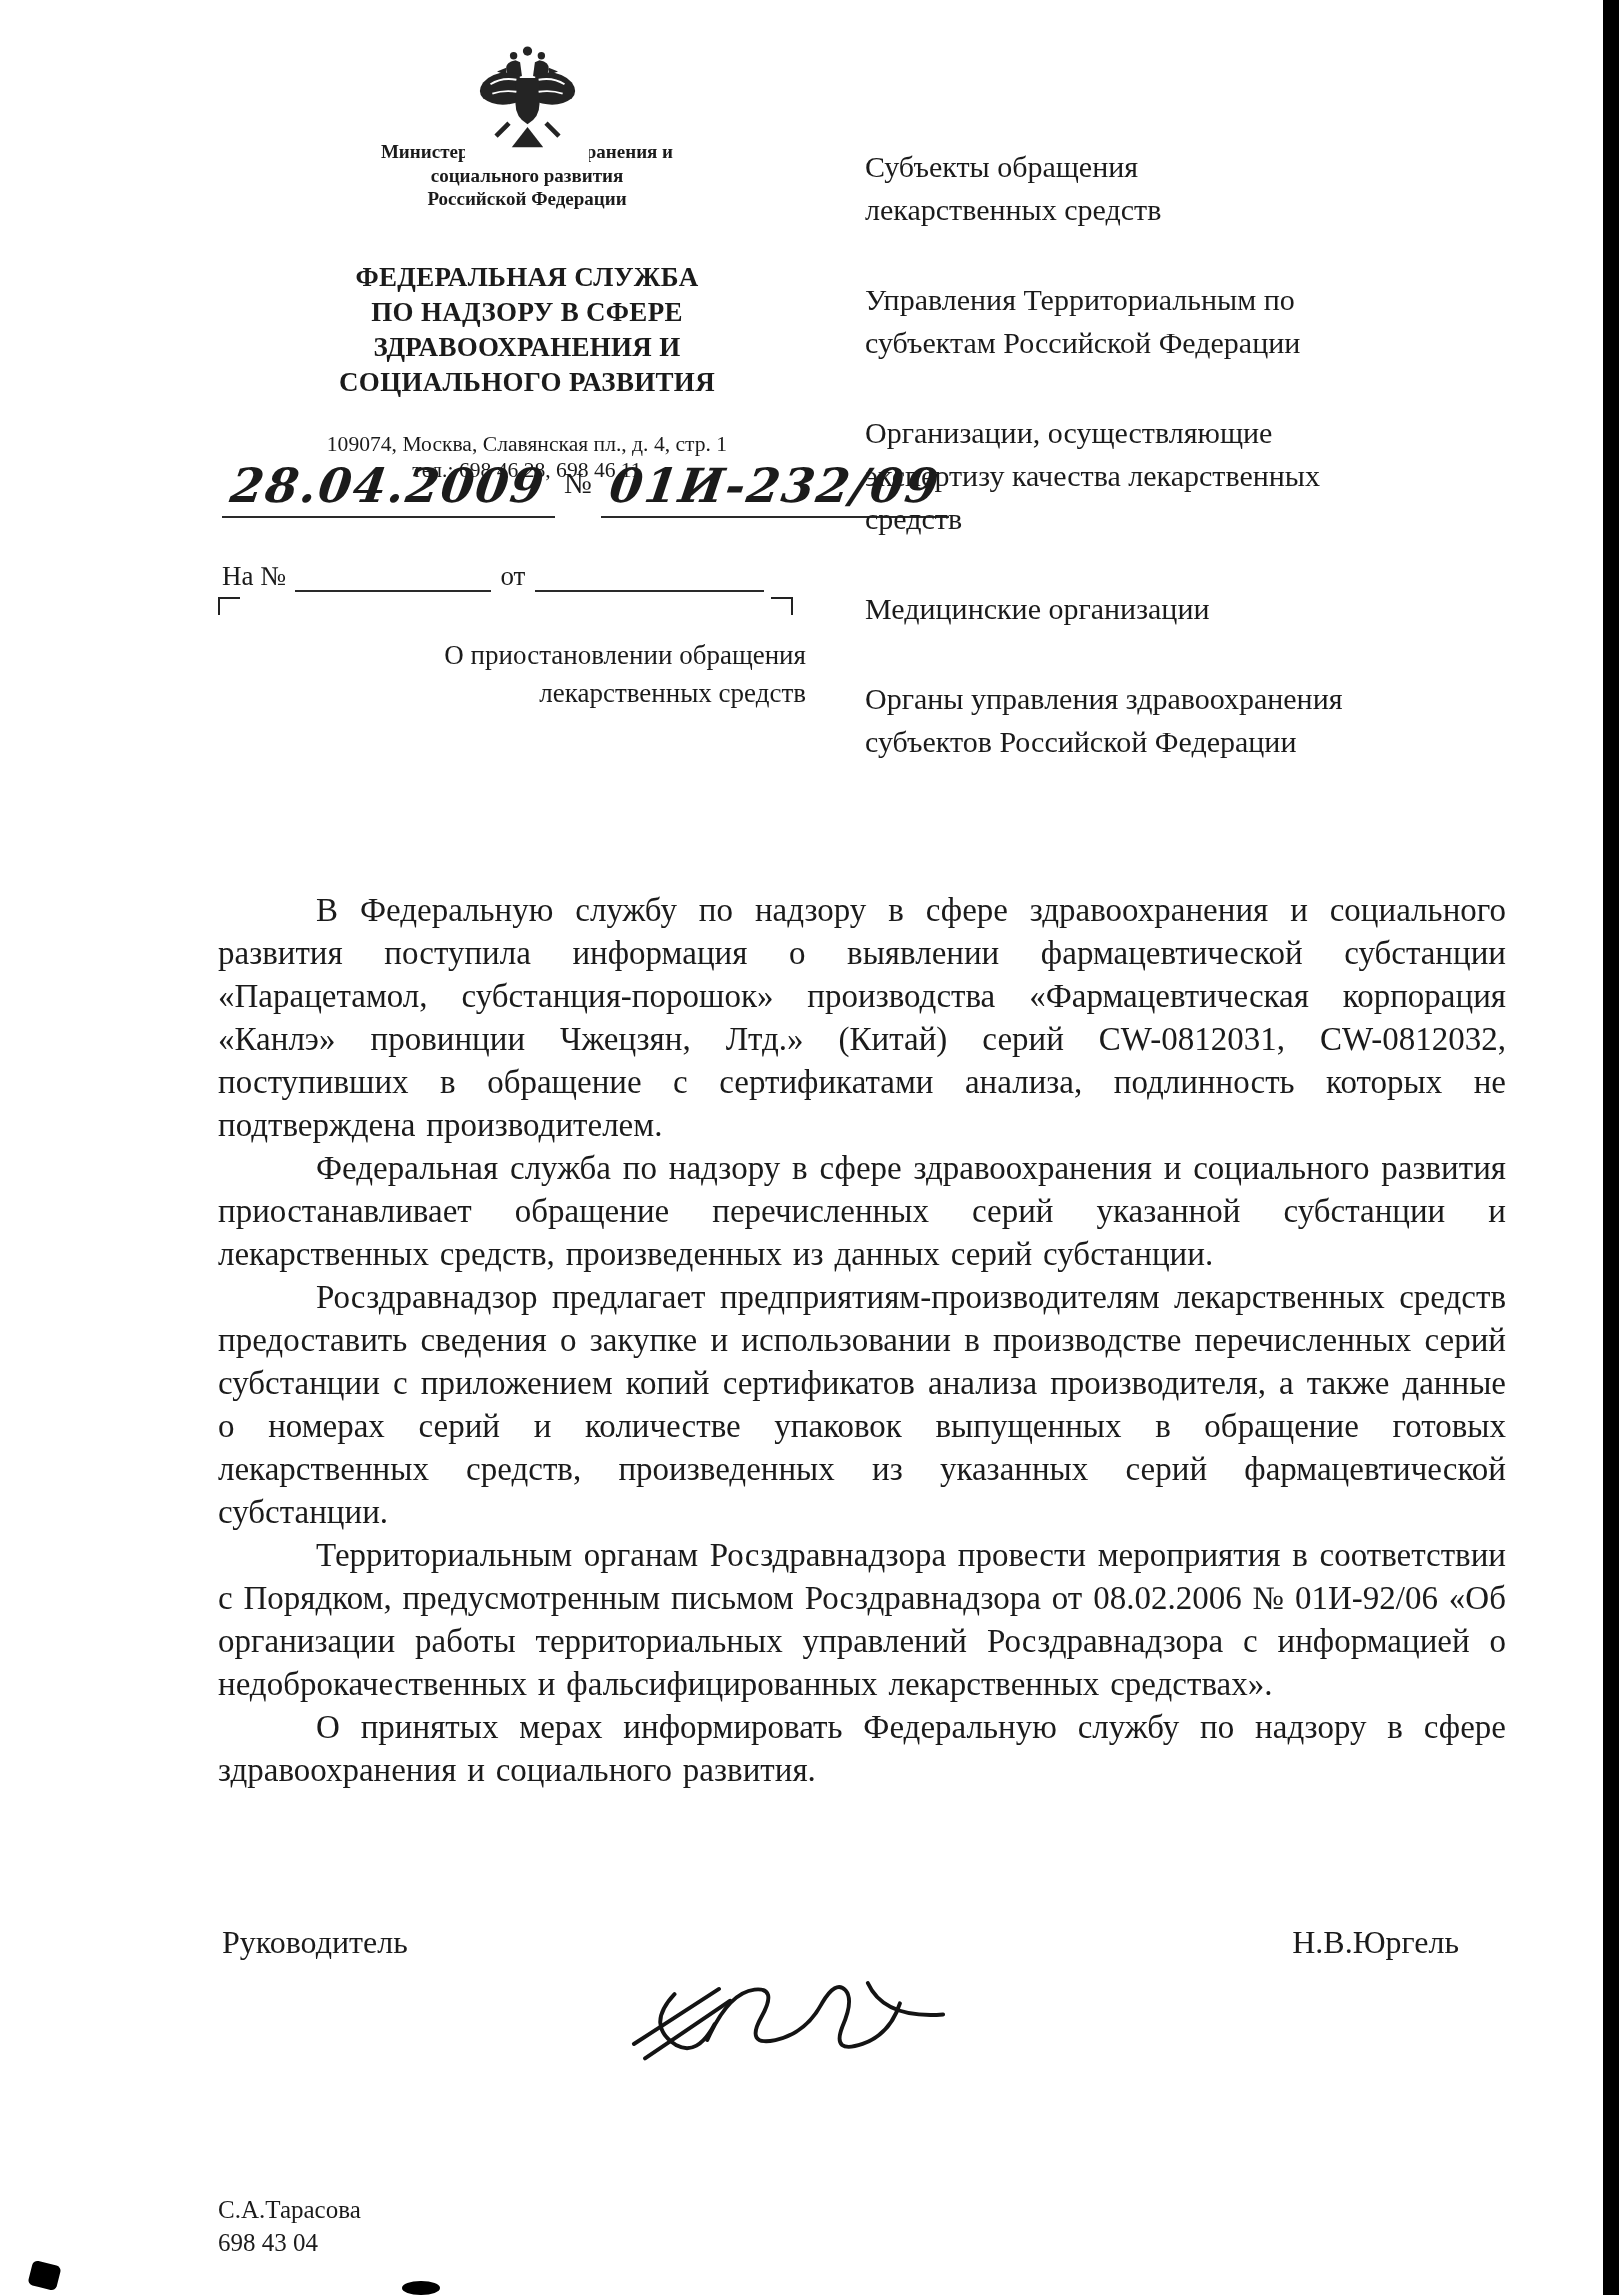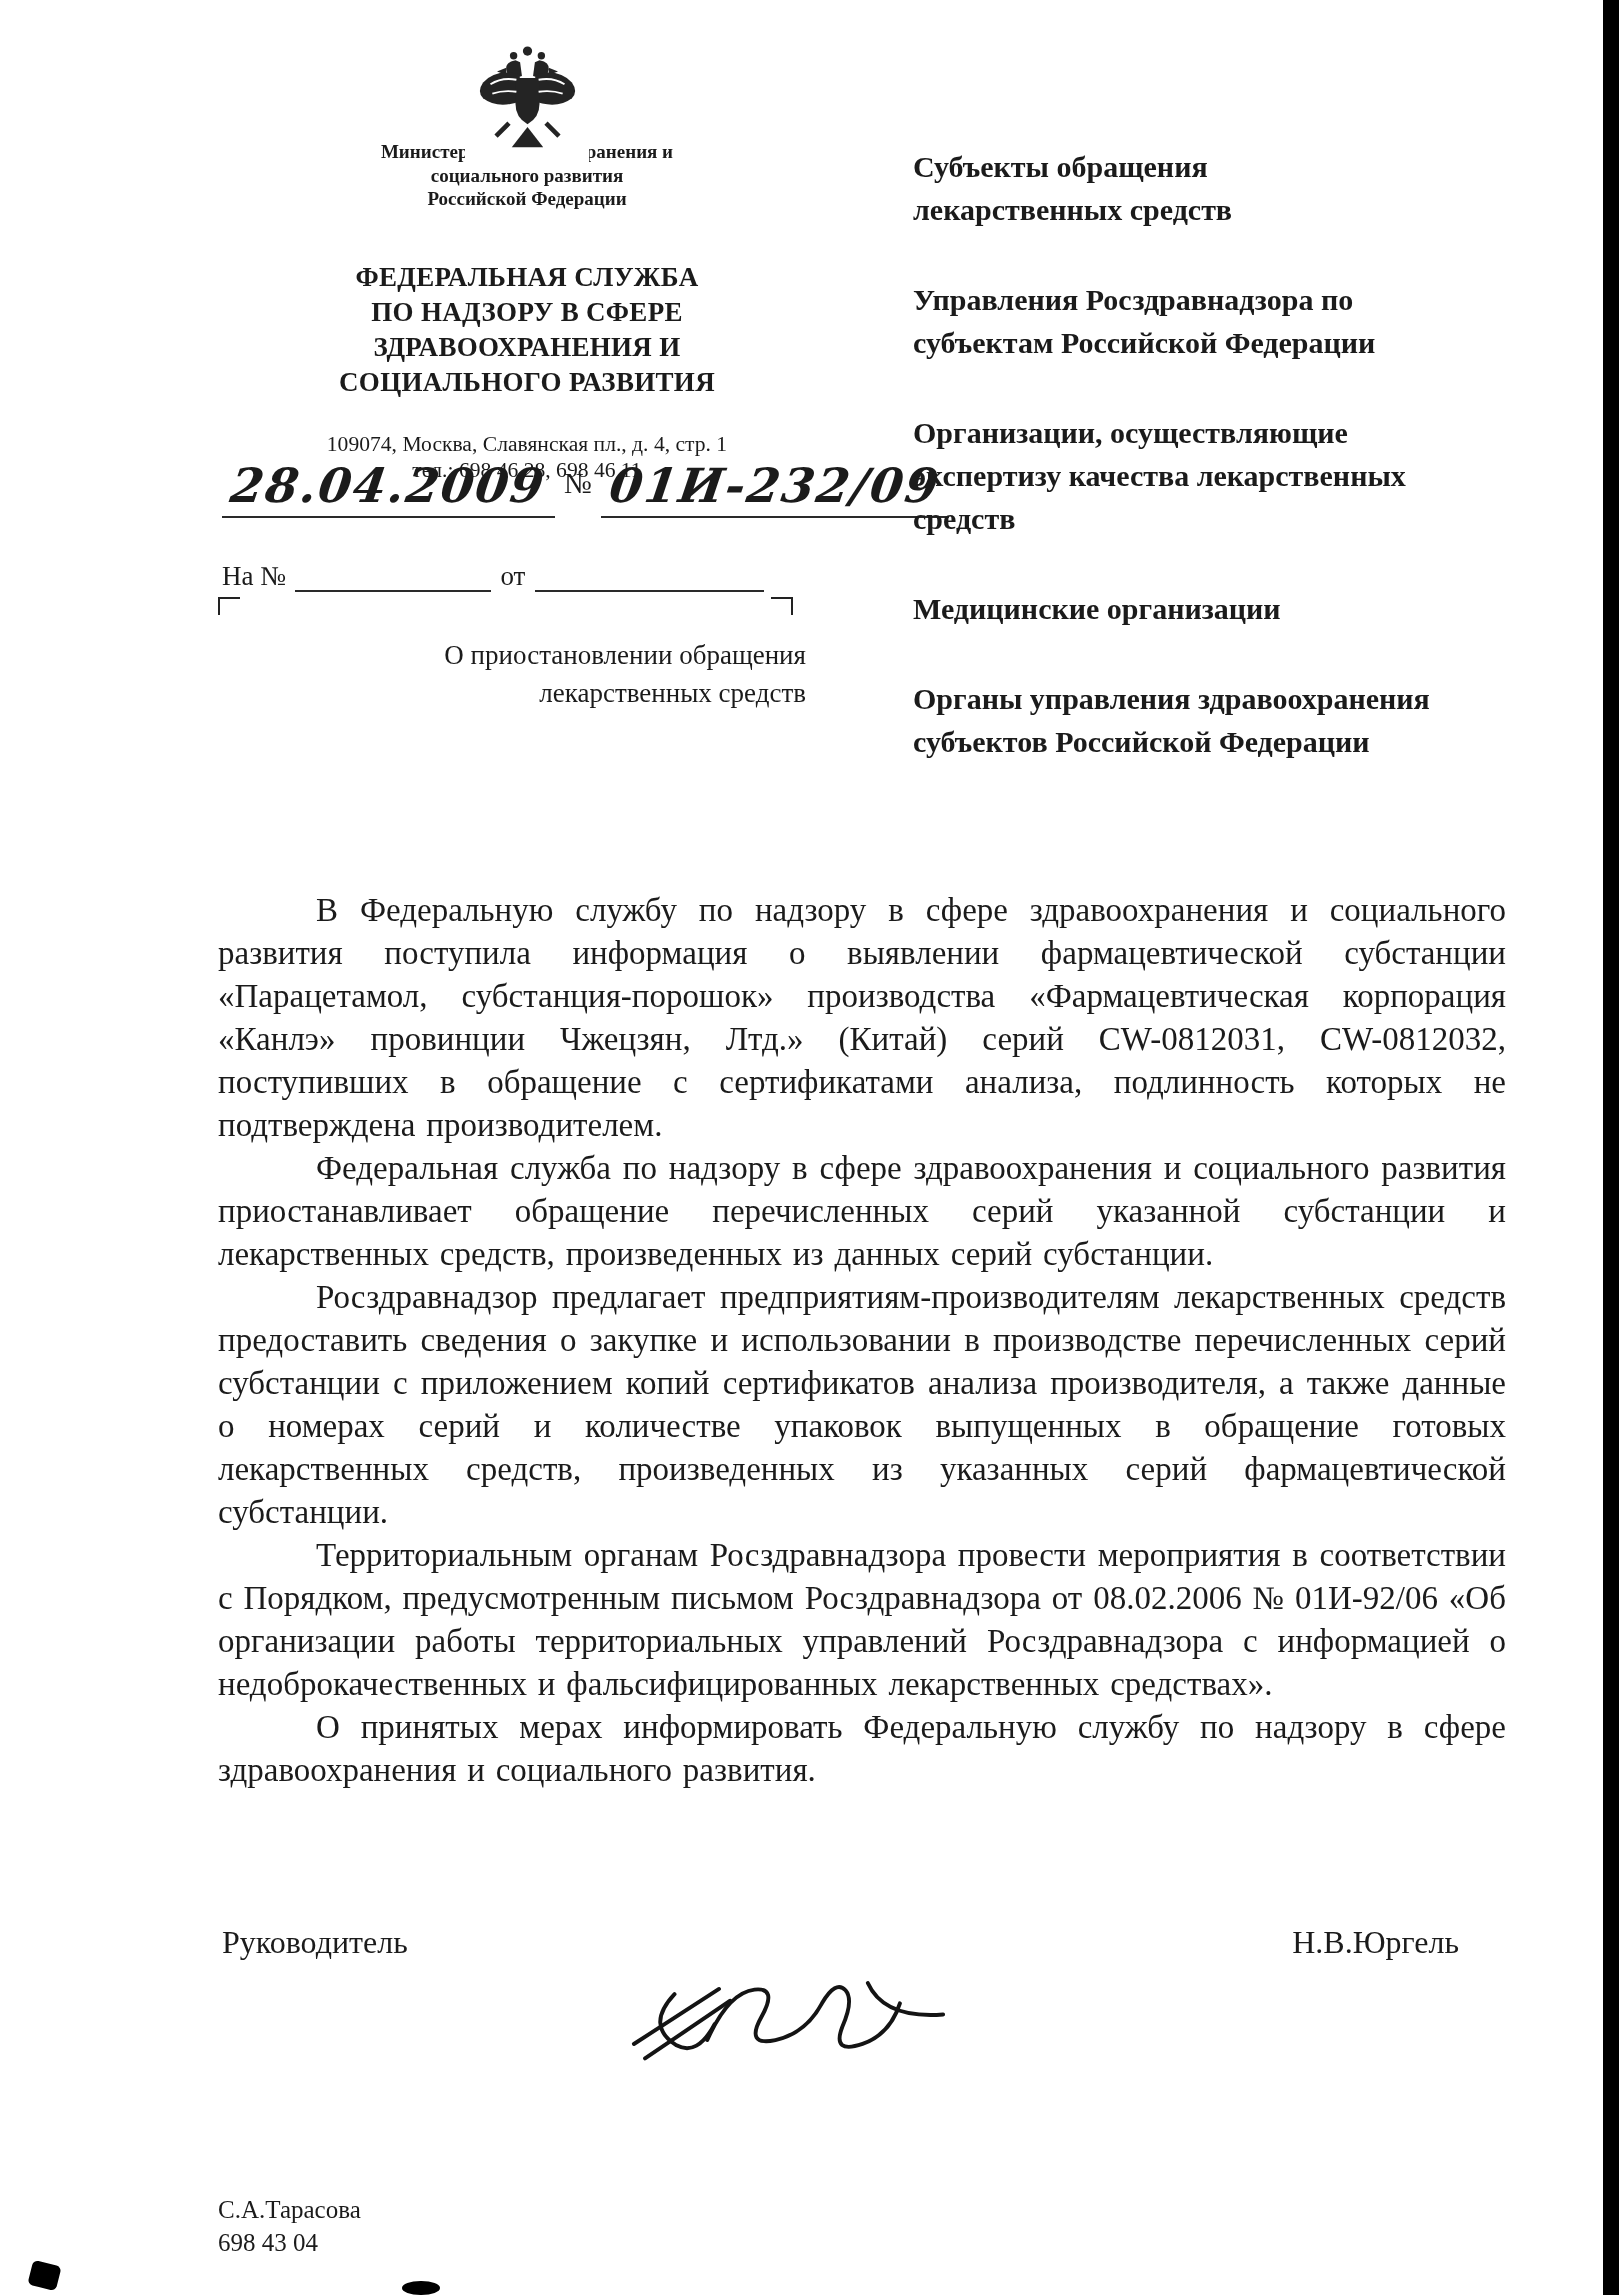--- a/index.html
+++ b/index.html
@@ -41,21 +41,21 @@
   .na-row { position:absolute; left:222px; top:561px; font-size:27px; white-space:nowrap; }
   .blank { display:inline-block; border-bottom:2px solid #2a2a2a; height:29px; vertical-align:bottom; margin:0 9.2px; }
   .blank1 { width:196px; } .blank2 { width:229px; }
 
   .corner-left  { position:absolute; left:218px;  top:597px; width:22px; height:18.3px; border-left:2.6px solid #222; border-top:2.6px solid #222; }
   .corner-right { position:absolute; left:771px; top:597px; width:22px; height:18.3px; border-right:2.6px solid #222; border-top:2.6px solid #222; }
 
   .subject { position:absolute; left:243px; top:636px; width:563px; font-size:27px; line-height:38px; text-align:right; }
 
   
-  .recipients { position:absolute; left:913px; top:145px; width:622px; font-size:30px; line-height:43px; text-align:left;font-weight:bold; }
+  .recipients { position:absolute; left:865px; top:145px; width:622px; font-size:30px; line-height:43px; text-align:left; }
   .recipient { margin-bottom:47px; }
 
   
   .body-text { position:absolute; left:218px; top:889px; width:1288px; font-size:33px; line-height:43px; text-align:justify; word-spacing:2.6px; }
   .body-text p { text-indent:98px; }
 
   
   .sig-row { position:absolute; left:222px; top:1924px; width:1237px; display:flex; justify-content:space-between; align-items:flex-end; font-size:32px; }
   .autograph { position:absolute; left:609px; top:1960px; width:380px; height:128px; }
 
@@ -124,21 +124,21 @@
       <div>О приостановлении обращения</div>
       <div>лекарственных средств</div>
     </div>
 
   <div class="recipients">
     <div class="recipient">
         <div>Субъекты обращения</div>
         <div>лекарственных средств</div>
       </div>
     <div class="recipient">
-        <div>Управления Росздравнадзора по</div>
+        <div>Управления Территориальным по</div>
         <div>субъектам Российской Федерации</div>
       </div>
     <div class="recipient">
         <div>Организации, осуществляющие</div>
         <div>экспертизу качества лекарственных</div>
         <div>средств</div>
       </div>
     <div class="recipient">
         <div>Медицинские организации</div>
       </div>

